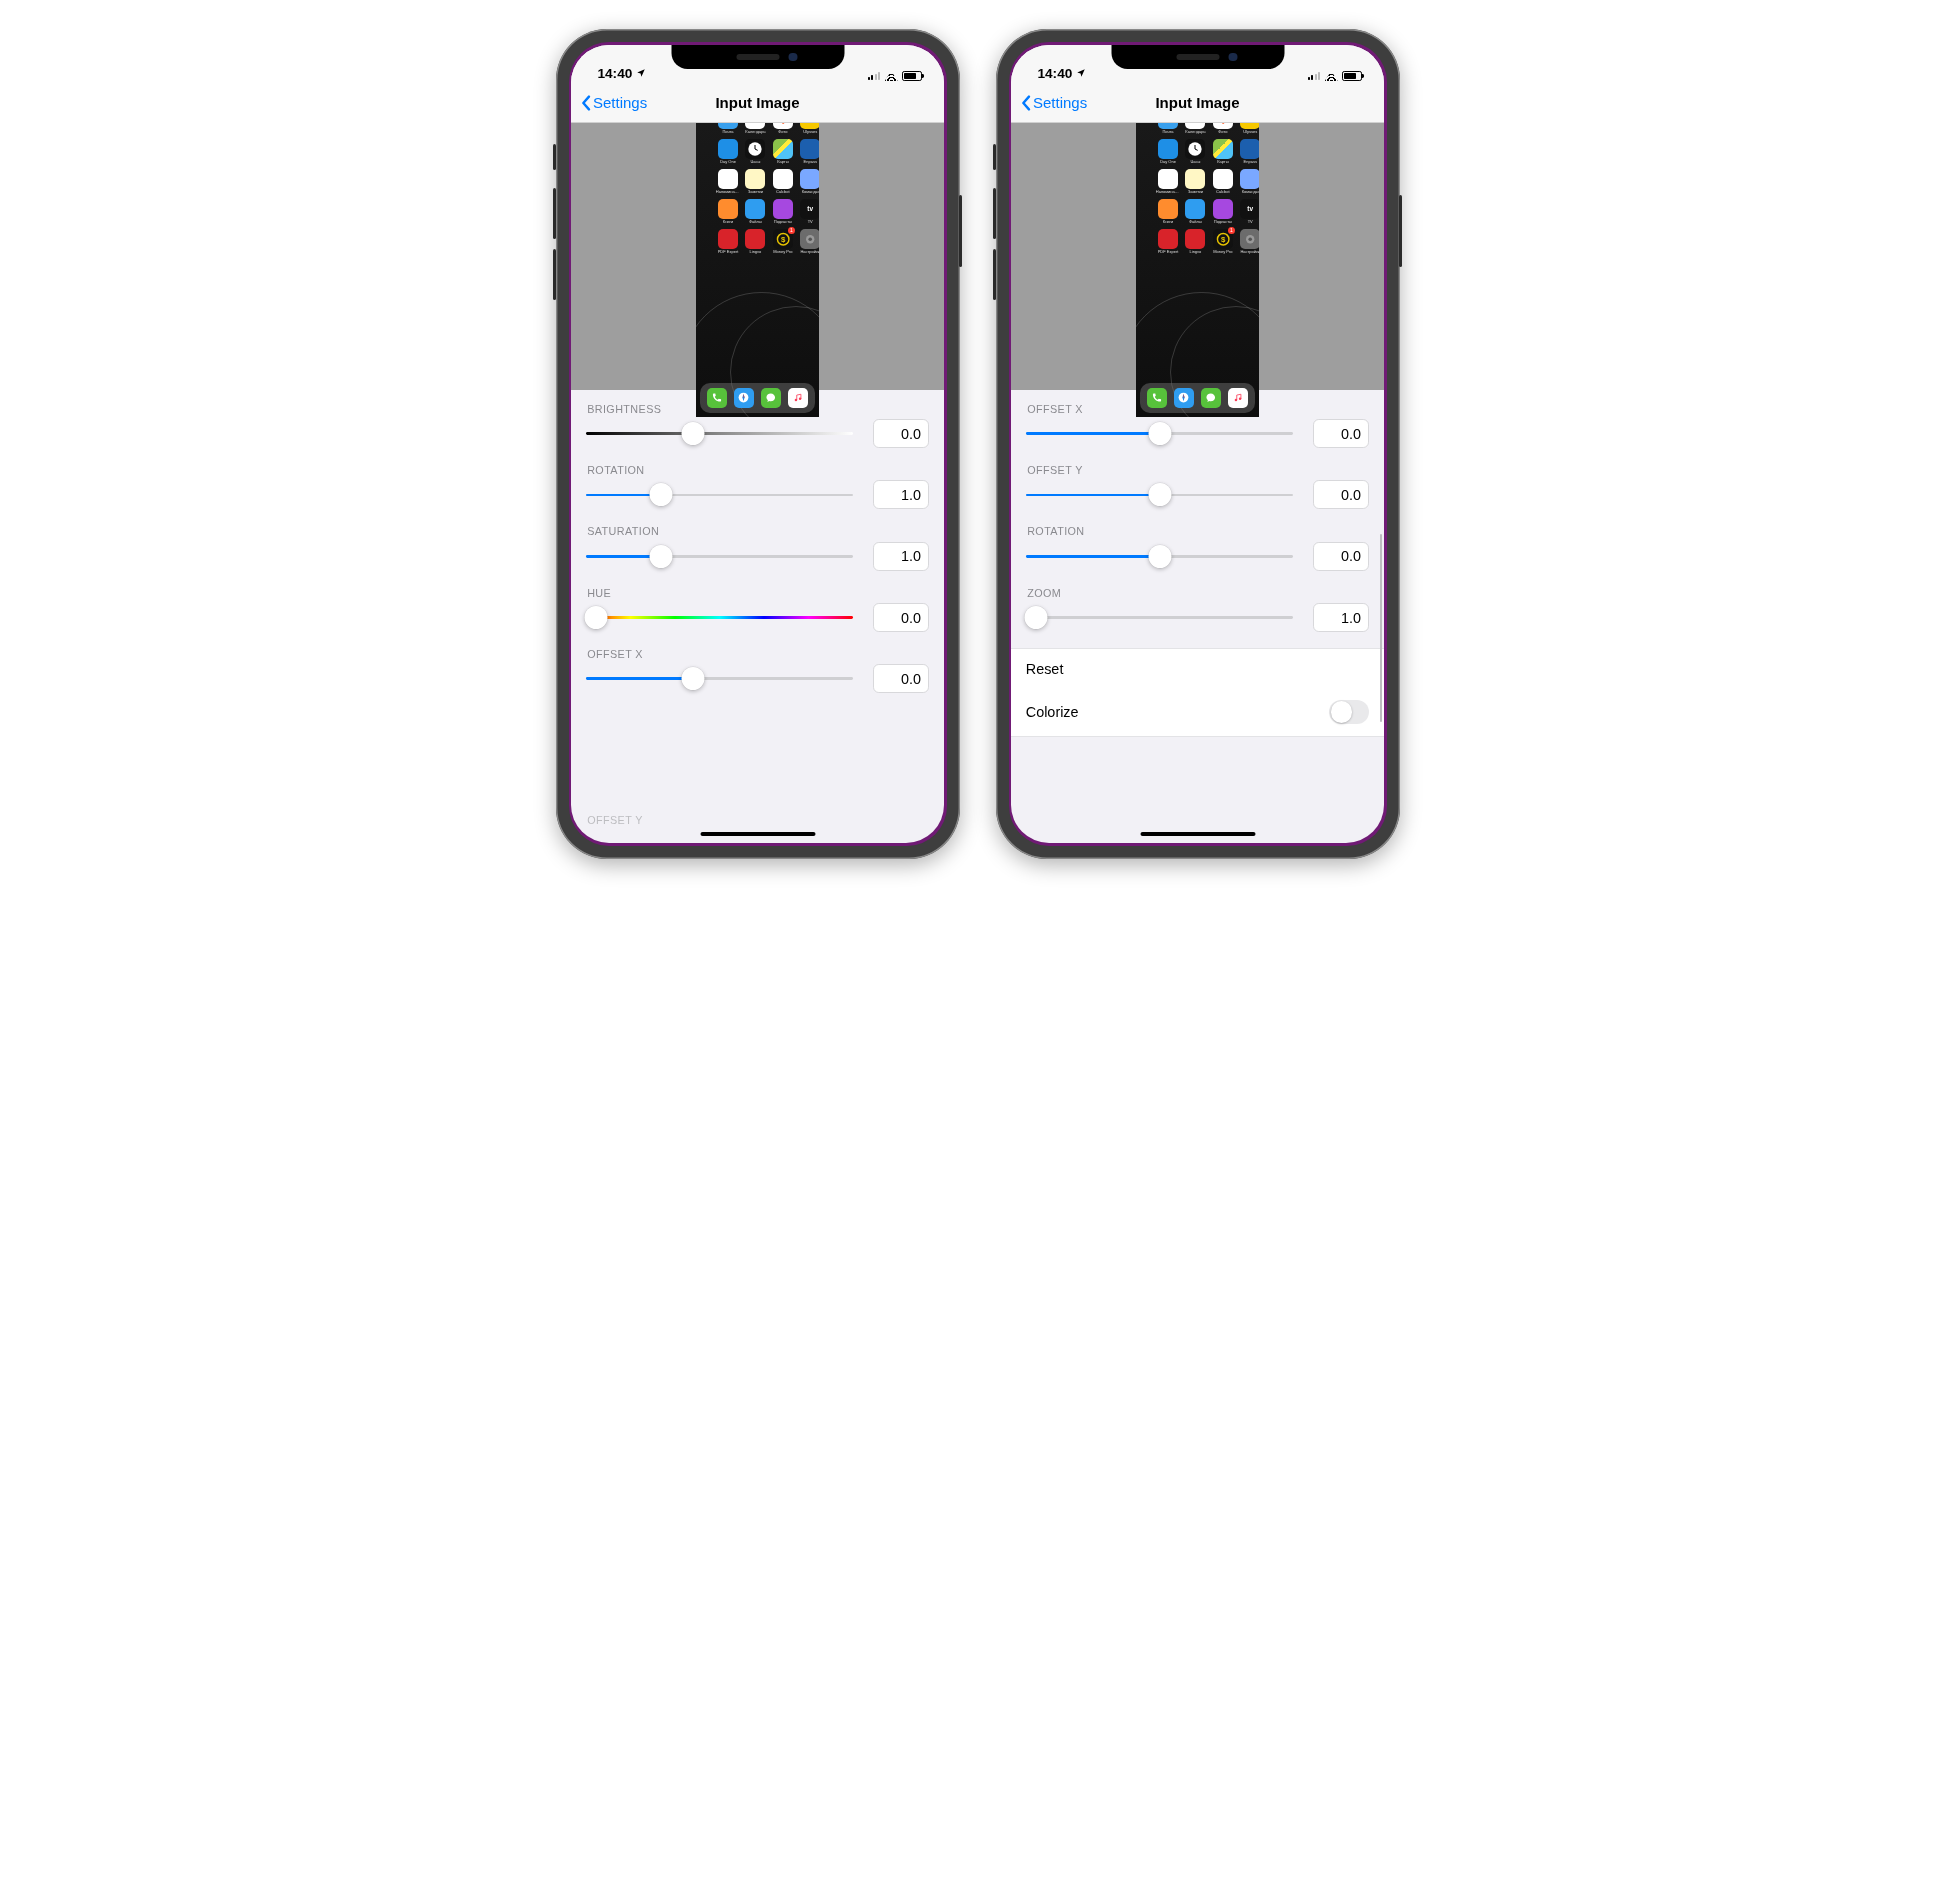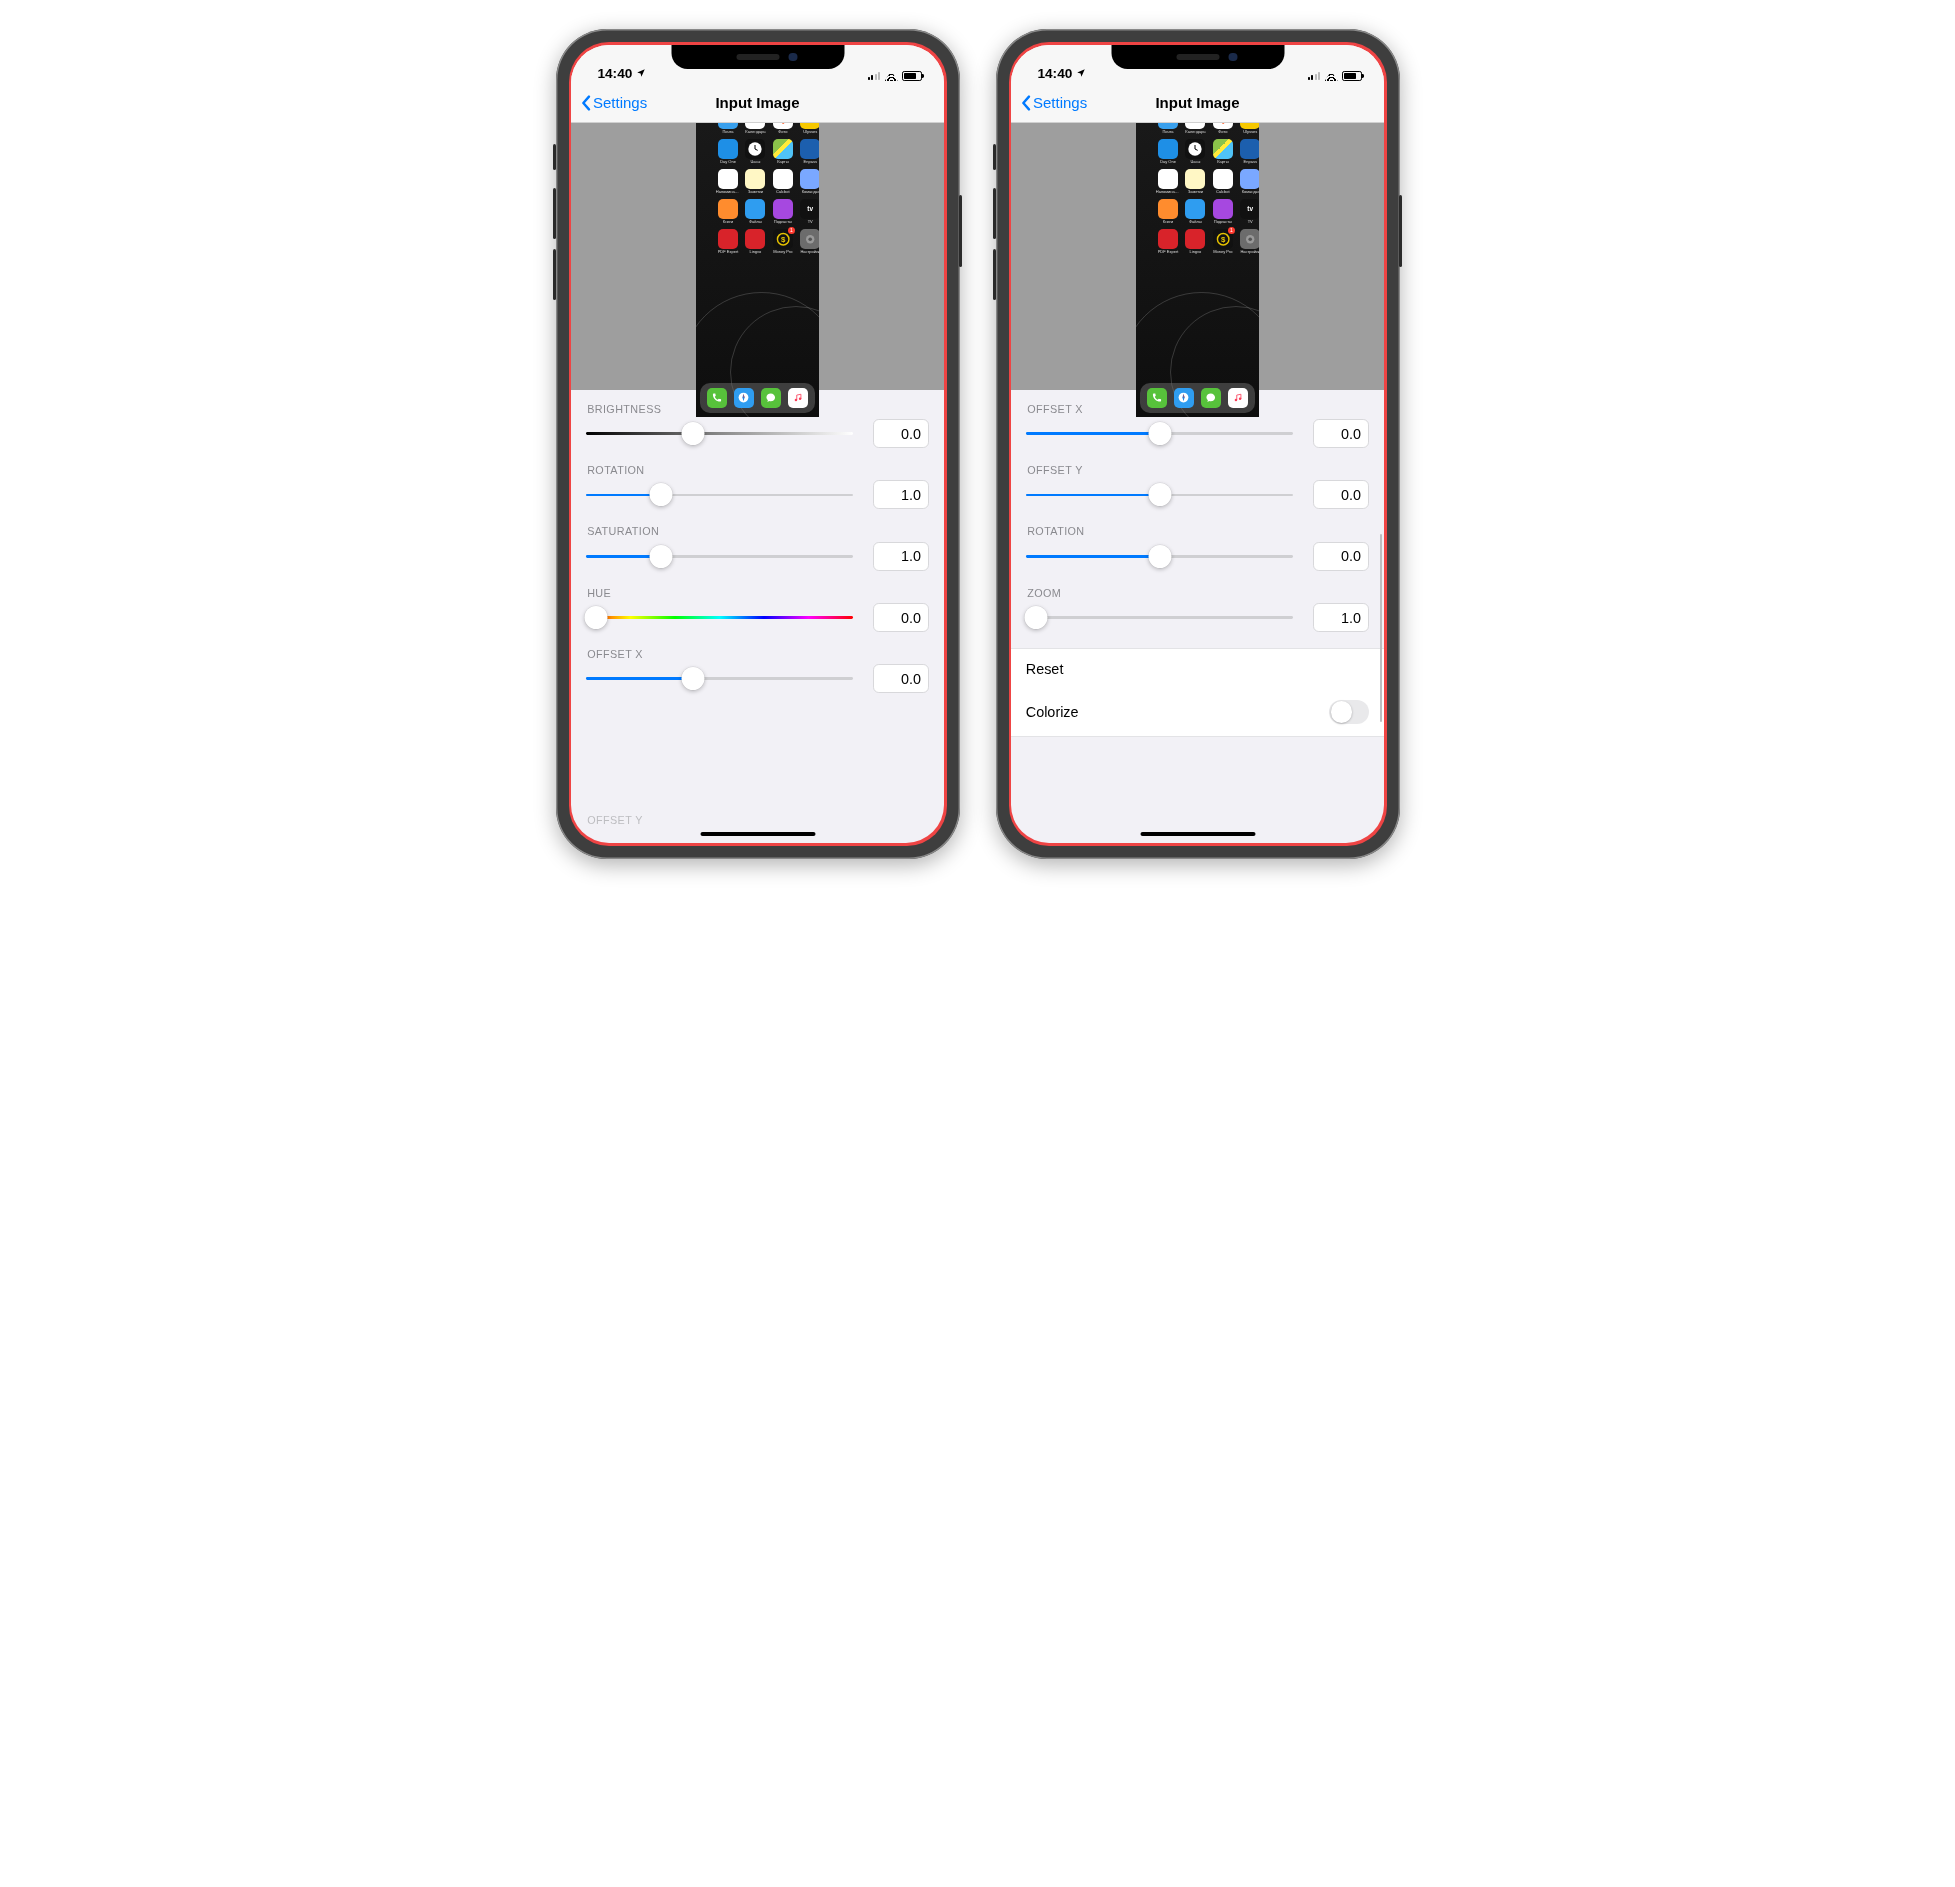--- a/index.html
+++ b/index.html
@@ -16,21 +16,21 @@
     height: 830px;
     background: #3e3e3e;
     border-radius: 51px;
     padding: 13px;
     position: relative;
     box-shadow: inset 0 0 0 1.4px #888, 0 5.8px 21.6px rgba(0,0,0,0.3);
   }
   .phone-inner {
     width: 100%;
     height: 100%;
-    background: #ef4444;
+    background: #701a75;
     border-radius: 40px;
     padding: 2.9px;
   }
   .screen {
     width: 100%;
     height: 100%;
     background: #f2f1f6;
     border-radius: 38px;
     overflow: hidden;
     position: relative;

